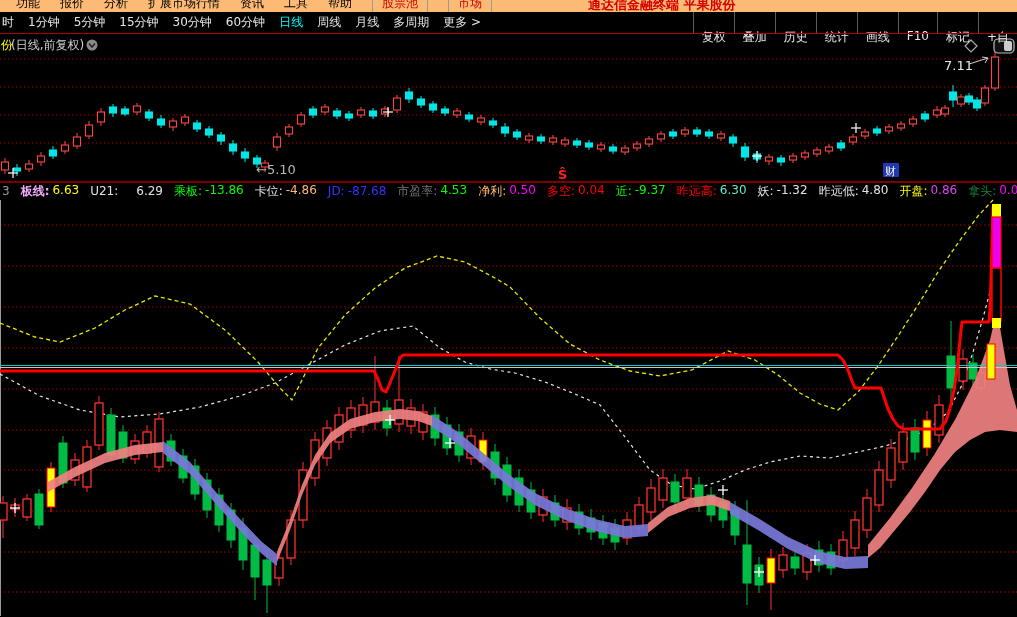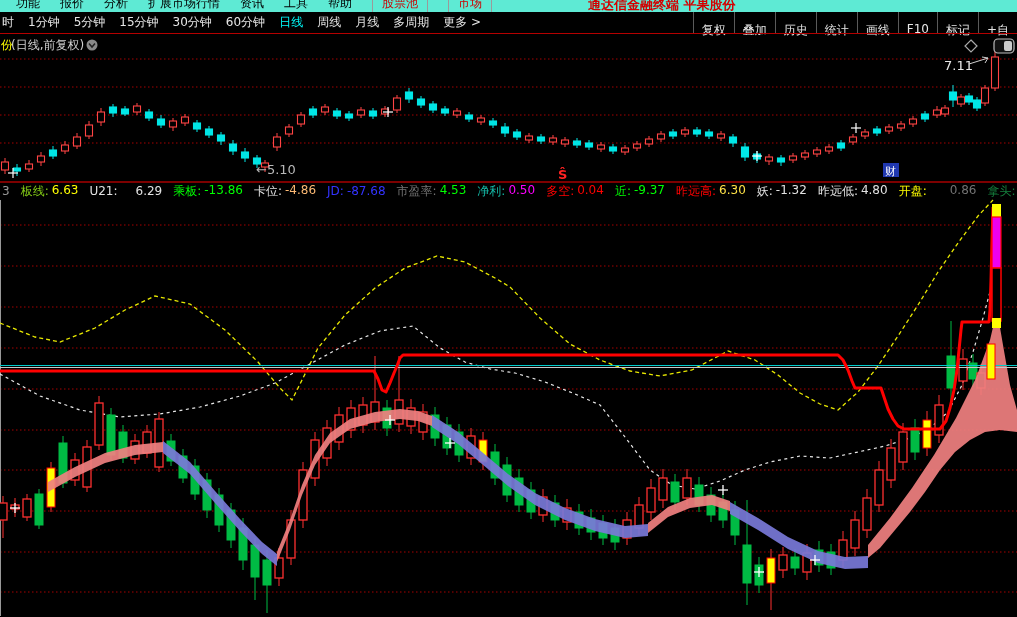--- a/index.html
+++ b/index.html
@@ -1,30 +1,30 @@
 <!DOCTYPE html>
 <html><head>
 <meta charset="utf-8">
 <style>
   html,body{margin:0;padding:0;background:#000;}
   body{width:1017px;height:617px;position:relative;overflow:hidden;
        font-family:"DejaVu Sans","Liberation Sans",sans-serif;}
-  .menubar{position:absolute;left:0;top:0;width:1017px;height:12px;background:#5eead4;overflow:hidden;}
+  .menubar{position:absolute;left:0;top:0;width:1017px;height:12px;background:#fdba74;overflow:hidden;}
   .menubar .inner{display:flex;gap:20px;align-items:center;margin-top:-5px;padding-left:16px;
                   font-size:12px;color:#000;white-space:nowrap;}
   .menu-item{color:#000;}
   .menu-item.red{color:#cc0000;border-left:1px solid #9a9a9a;border-right:1px solid #9a9a9a;padding:0 9px;}
   .menu-title{position:absolute;left:588px;top:-4px;color:#d40000;font-size:13px;font-weight:bold;white-space:nowrap;}
   .toolbar{position:absolute;left:0;top:12px;width:1017px;height:21px;background:#000;display:flex;align-items:center;
            font-size:12px;color:#ddd;white-space:nowrap;}
   .tb-left{display:flex;gap:14px;padding-left:2px;align-items:center;}
   .tb-item{color:#e6e6e6;cursor:default;}
   .tb-item.active{color:#00ffff;}
   .tb-right{margin-left:auto;display:flex;height:21px;align-items:stretch;}
-  .tb-cell{border-left:1px solid #5a5a5a;padding:10px 8px 0 8px;color:#e6e6e6;}
+  .tb-cell{border-left:1px solid #5a5a5a;padding:17px 8px 0 8px;color:#e6e6e6;}
   .sep-red{position:absolute;left:0;top:33px;width:1017px;height:1px;background:#b40000;}
   .indic{position:absolute;left:0;top:183px;width:1017px;height:16px;background:#000;display:flex;gap:11px;
          font-size:12px;align-items:center;padding-left:2px;white-space:nowrap;overflow:hidden;}
   .indic .pair{display:flex;gap:3px;}
   svg text{font-family:"DejaVu Sans","Liberation Sans",sans-serif;}
 </style>
 </head>
 <body>
 
 <svg id="chart-svg" width="1017" height="617" viewBox="0 0 1017 617" style="position:absolute;left:0;top:0;">
@@ -478,21 +478,21 @@
       <span class="tb-cell">F10</span>
       <span class="tb-cell">标记</span>
       <span class="tb-cell">+自</span>
     </div>
 </div>
 <div class="sep-red"></div>
 
 <div class="indic">
   <span style="color:#9a9a9a;">3</span>
 <span class="pair">
-      <span style="color: #84cc16;">板线:</span>
+      <span style="color: #f0abfc; font-weight: bold;">板线:</span>
       <span style="color: rgb(255, 255, 0);">6.63</span>
     </span>
     <span class="pair">
       <span style="color: rgb(226, 226, 226);">U21:</span>
       <span style="color: rgb(226, 226, 226); margin-left: 15px;">6.29</span>
     </span>
     <span class="pair">
       <span style="color: rgb(0, 255, 0);">乘板:</span>
       <span style="color: rgb(0, 255, 0);">-13.86</span>
     </span>
@@ -502,44 +502,44 @@
     </span>
     <span class="pair">
       <span style="color: rgb(51, 51, 255);">JD:</span>
       <span style="color: rgb(51, 51, 255);">-87.68</span>
     </span>
     <span class="pair">
       <span style="color: #737373;">市盈率:</span>
       <span style="color: rgb(0, 255, 0);">4.53</span>
     </span>
     <span class="pair">
-      <span style="color: #14b8a6; text-align: center;">净利:</span>
+      <span style="color: #fdba74; text-align: center;">净利:</span>
       <span style="color: rgb(255, 0, 255);">0.50</span>
     </span>
     <span class="pair">
       <span style="color: rgb(255, 0, 0);">多空:</span>
       <span style="color: rgb(255, 0, 0); text-align: center;">0.04</span>
     </span>
     <span class="pair">
       <span style="color: rgb(0, 255, 0);">近:</span>
       <span style="color: rgb(0, 255, 0);">-9.37</span>
     </span>
     <span class="pair">
       <span style="color: rgb(255, 0, 0);">昨远高:</span>
-      <span style="color: #fde047;">6.30</span>
+      <span style="color: #5eead4;">6.30</span>
     </span>
     <span class="pair">
       <span style="color: rgb(226, 226, 226);">妖:</span>
       <span style="color: rgb(226, 226, 226);">-1.32</span>
     </span>
     <span class="pair">
       <span style="color: rgb(226, 226, 226);">昨远低:</span>
       <span style="color: rgb(226, 226, 226);">4.80</span>
     </span>
     <span class="pair">
       <span style="color: rgb(255, 255, 0);">开盘:</span>
-      <span style="color: #737373; margin-left: 20px;">0.86</span>
+      <span style="color: #d946ef;">0.86</span>
     </span>
     <span class="pair">
       <span style="color: #15803d;">拿头:</span>
       <span style="color: rgb(255, 0, 255);">0.00</span>
     </span>
   </div>
 
 </body></html>

